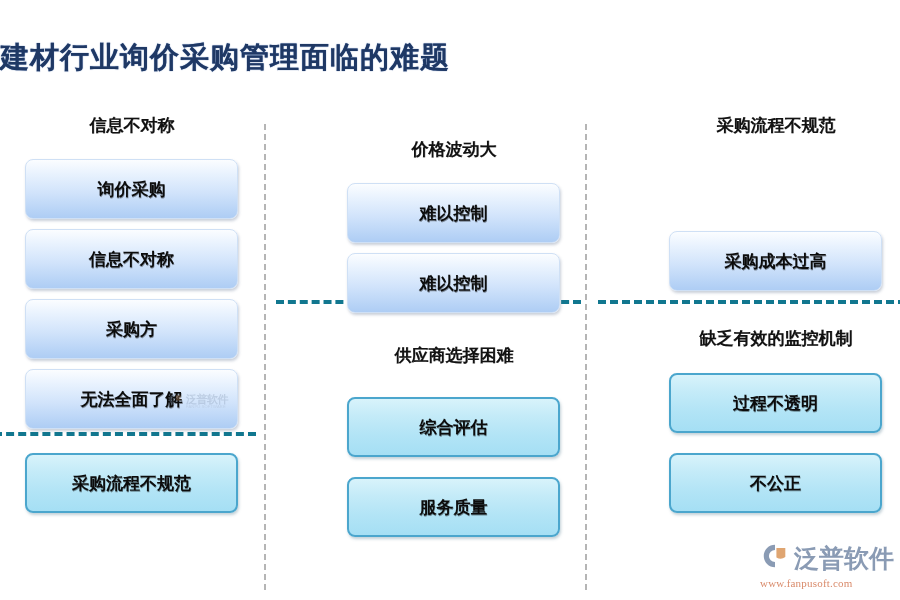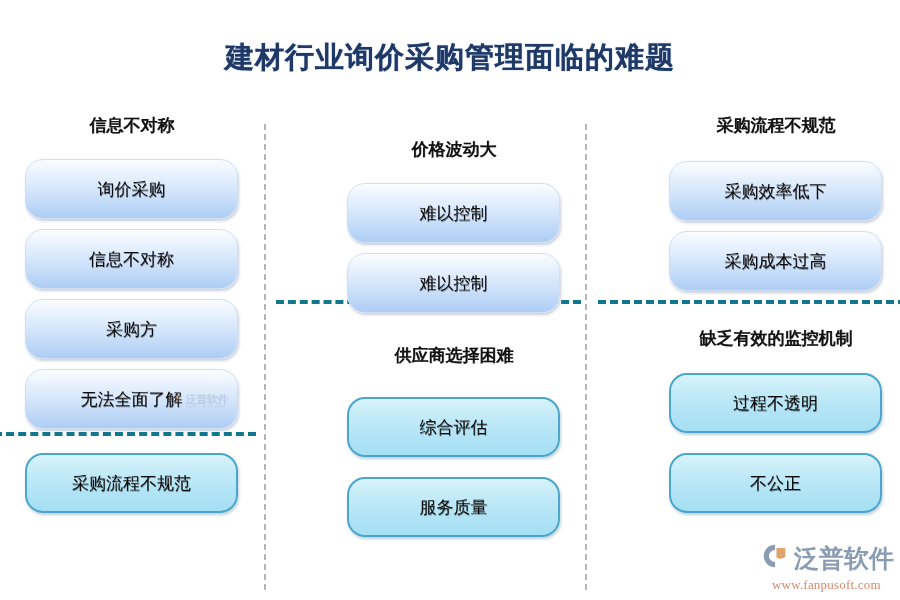--- a/index.html
+++ b/index.html
@@ -23,21 +23,21 @@
     height: 600px;
     background: #ffffff;
   }
 
   
   #title {
     position: absolute;
     left: 0;
     top: 38px;
     width: 900px;
-    text-align: center;
+    text-align: left;
     font-size: 29px;
     font-weight: bold;
     letter-spacing: 1px;
     color: #1f3864;
     text-shadow: 0 0 1px #2e5496;
     white-space: nowrap;
   }
 
   
   .vdivider {
@@ -81,26 +81,26 @@
     text-shadow: 0.4px 0.4px 0 rgba(0,0,0,0.35);
     white-space: nowrap;
   }
 
   
   .node {
     position: absolute;
     left: 25px;
     width: 213px;
     height: 60px;
-    border-radius: 18px;
+    border-radius: 8px;
     display: flex;
     align-items: center;
     justify-content: center;
     font-size: 17px;
-    font-weight: normal;
+    font-weight: bold;
     color: #0c0c0c;
     text-shadow: 0.5px 0.5px 0 rgba(0,0,0,0.4);
     white-space: nowrap;
   }
 
   
   .node.blue {
     background: linear-gradient(to bottom,
                 #fbfdff 0%,
                 #eaf3fe 22%,
@@ -168,25 +168,25 @@
     gap: 4px;
   }
   #logo .logo-cn {
     font-size: 25px;
     font-weight: bold;
     color: #8a9bb4;
     letter-spacing: 0px;
     line-height: 1;
   }
   #logo .logo-url {
-    font-size: 13px;
+    font-size: 11px;
     color: #d98a6a;
     letter-spacing: 0.2px;
     margin-top: 2px;
-    margin-left: 12px;
+    margin-left: 0;
     font-family: "Liberation Serif", "DejaVu Serif", serif;
   }
 </style>
 </head>
 <body>
 
 <div id="slide">
 
   <div id="title">建材行业询价采购管理面临的难题</div>
 
@@ -216,21 +216,20 @@
 
     <div class="col-head" style="top:320px;">供应商选择困难</div>
 
     <div class="node cyan" style="top:373px;">综合评估</div>
     <div class="node cyan" style="top:453px;">服务质量</div>
   </div>
 
   <div class="column c3">
     <div class="col-head" style="top:114px;">采购流程不规范</div>
 
-    <div class="node blue" style="top:161px;">采购效率低下</div>
     <div class="node blue" style="top:231px;">采购成本过高</div>
 
     <div class="col-head" style="top:327px;">缺乏有效的监控机制</div>
 
     <div class="node cyan" style="top:373px;">过程不透明</div>
     <div class="node cyan" style="top:453px;">不公正</div>
   </div>
 
   <div id="inner-watermark">
     <span>

